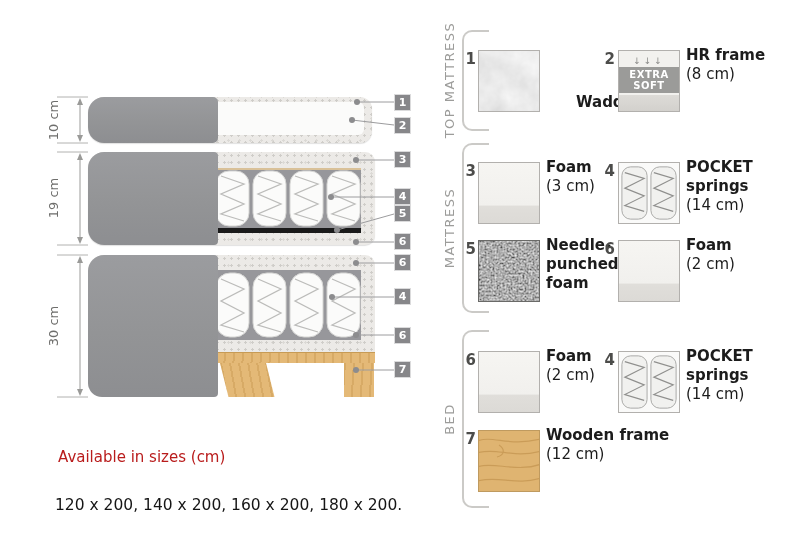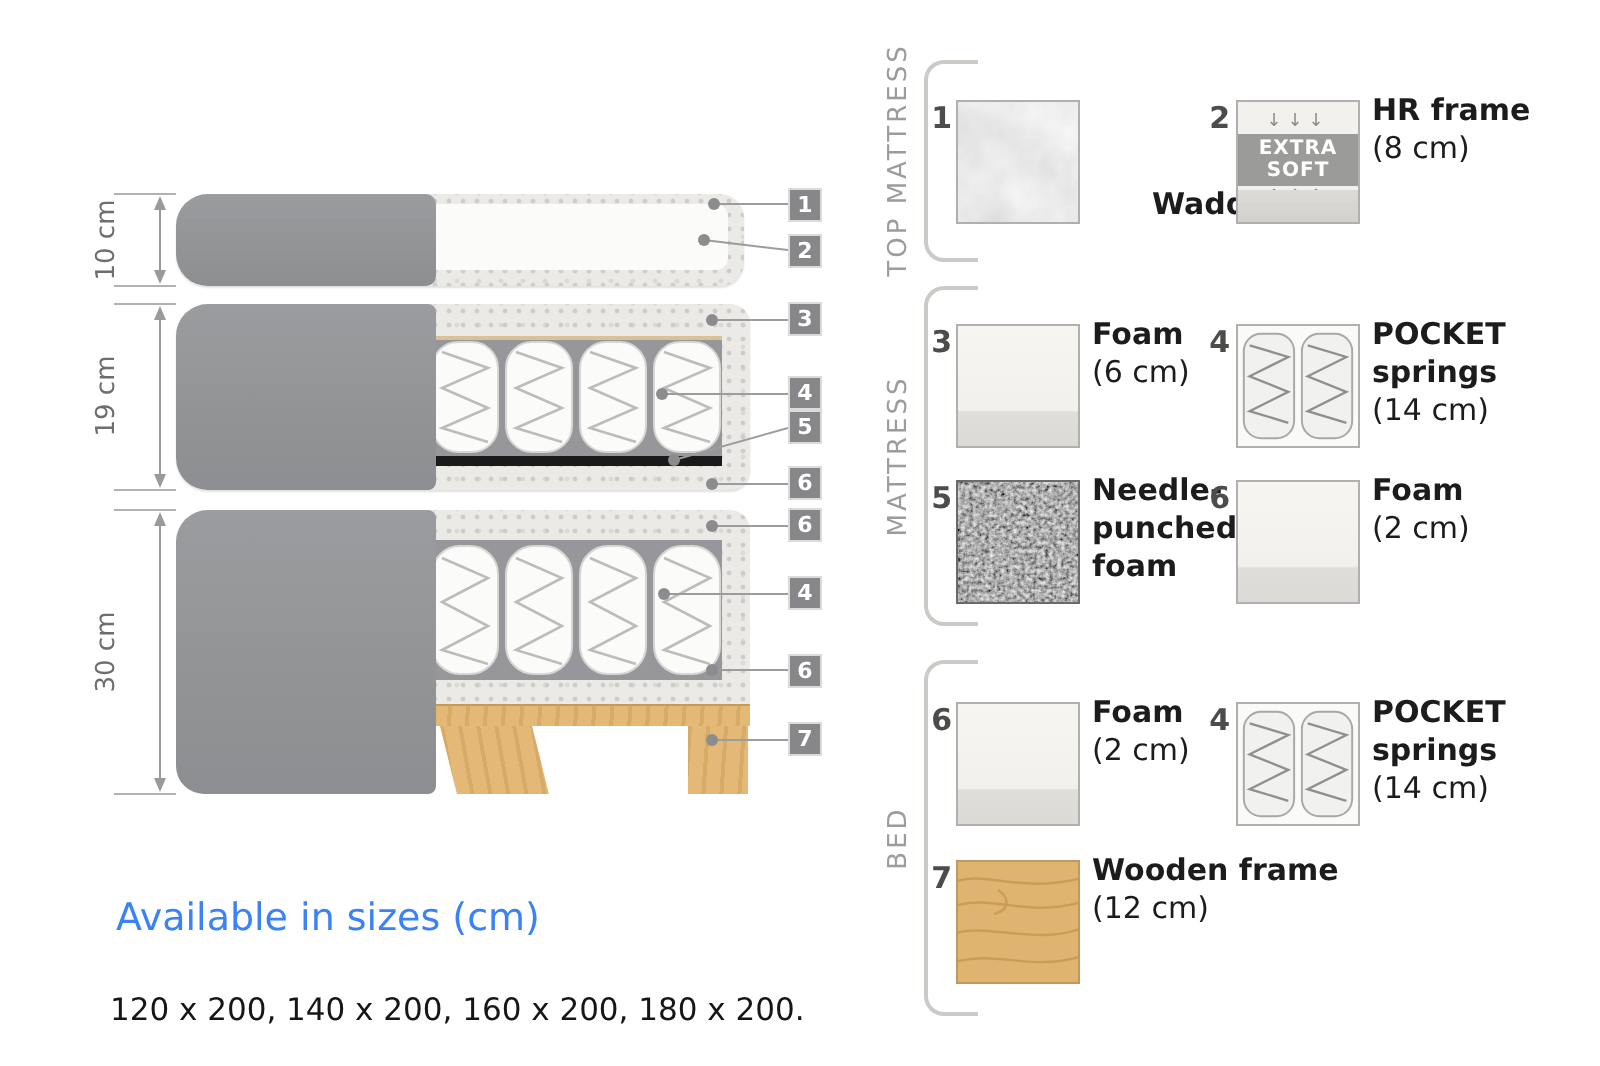--- a/index.html
+++ b/index.html
@@ -58,21 +58,21 @@
   .sw-foam{background:linear-gradient(180deg,#f6f5f2 0%,#f1f0ed 70%,#e0deda 72%,#dcdad6 100%);}
   .sw-hrfoam{background:#f2f1ee;text-align:center;}
   .sw-hrfoam .strip{position:absolute;left:0;right:0;bottom:0;height:16px;background:linear-gradient(180deg,#dddbd7,#d3d1cd);}
   .arrows{font-size:9px;letter-spacing:3px;color:#8b8b89;line-height:10px;}
   .badge{
     display:inline-block;background:#9b9b99;color:#fff;font-size:10px;font-weight:bold;
     letter-spacing:.5px;padding:2px 3px;margin:1px 0;
   }
   .sw-wood{border-color:#bf9a5f;}
 
-  .footer-muted{color:#3b82f6;font-size:19px;}
+  .footer-muted{color:#b91c1c;font-size:15px;}
   .footer-sizes{color:#161616;font-size:15.5px;}
 
   svg{display:block;}
 </style>
 </head>
 <body>
 
 <div class="canvas">
 
   <div class="abs speckle" style="left:88px;top:97px;width:284px;height:46px;border-radius:16px 12px 12px 16px;box-shadow:0 1px 1px rgba(0,0,0,.12);">
@@ -241,21 +241,21 @@
     <div class="size">(8 cm)</div>
   </div>
 
   <div class="abs v-title" style="left:385px;top:220px;">MATTRESS</div>
   <div class="abs bracket" style="left:462px;top:143px;height:170px;"></div>
 
   <div class="abs lg-num" style="left:462px;top:162px;">3</div>
   <div class="lg-square sw-foam" style="left:478px;top:162px;"></div>
   <div class="abs lg-label" style="left:546px;top:158px;width:92px;">
     <div class="name">Foam</div>
-    <div class="size">(6 cm)</div>
+    <div class="size">(3 cm)</div>
   </div>
 
   <div class="abs lg-num" style="left:601px;top:162px;">4</div>
   <div class="lg-square" style="left:618px;top:162px;">
     <svg width="60" height="60" viewBox="0 0 62 62" preserveAspectRatio="none">
       <rect width="62" height="62" fill="#fafaf9"></rect>
       <g fill="#f1f1ef" stroke="#a8a8a6" stroke-width="1">
         <rect x="3" y="4" width="26" height="54" rx="9"></rect>
         <rect x="33" y="4" width="26" height="54" rx="9"></rect>
       </g>

